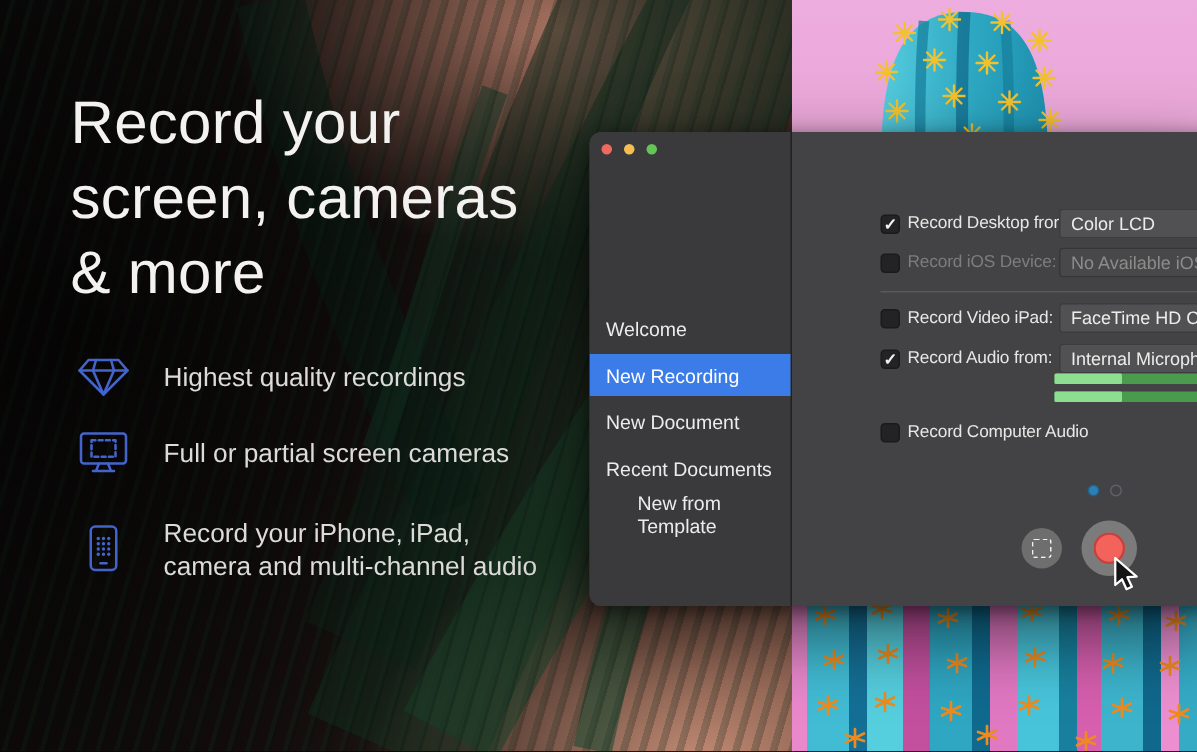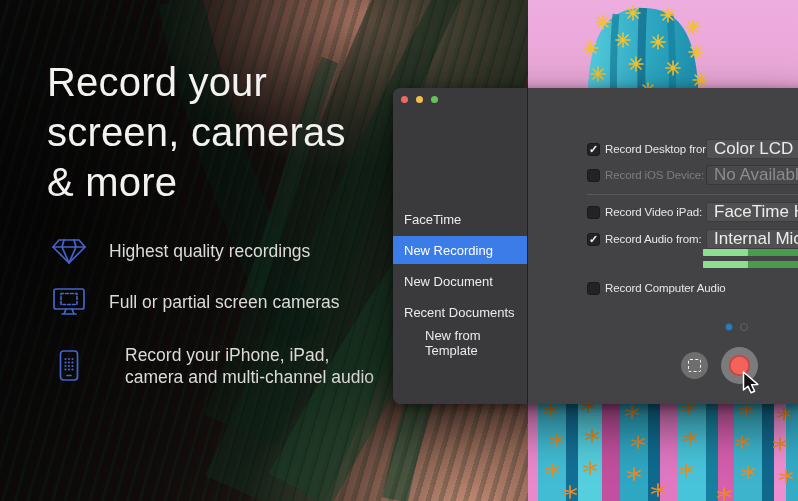--- a/index.html
+++ b/index.html
@@ -57,21 +57,21 @@
   .form-row{position:absolute;left:59px;right:-30px;height:20px;display:flex;align-items:center;}
   .checkbox{width:13px;height:13px;flex:0 0 13px;margin-right:5px;border-radius:3px;
     background:#232325;border:1px solid #1a1a1b;position:relative;}
   .checkbox.checked::after{content:"✓";position:absolute;left:1px;top:-1px;
     font-size:11px;font-weight:bold;color:#f2f2f2;}
   .row-label{font-size:11.5px;letter-spacing:-.1px;color:#e8e7e6;white-space:nowrap;}
   .dropdown{position:absolute;left:119px;top:50%;transform:translateY(-50%);
     width:112px;height:20px;border-radius:3px;background:#515153;
     display:flex;align-items:center;padding-left:8px;
     box-shadow:inset 0 0 0 1px rgba(0,0,0,.25);}
-  .dd-text{font-size:17px;color:#ececea;white-space:nowrap;}
+  .dd-text{font-size:12px;color:#ececea;white-space:nowrap;}
   .form-row.disabled .row-label{color:#7e7d7c;}
   .form-row.disabled .dropdown{background:#48484a;}
   .form-row.disabled .dd-text{color:#8d8c8b;}
   .panel-divider{position:absolute;left:59px;right:0;top:106px;height:1px;background:#59595b;}
 
   .meter{position:absolute;left:175px;width:112px;height:7px;border-radius:1px;
     background:var(--meter-green-dark,#4a9b4e);}
   .meter .level{height:100%;border-radius:1px;background:var(--meter-green-light,#8ede92);}
 
   .dot{position:absolute;top:235px;width:8px;height:8px;border-radius:50%;
@@ -191,21 +191,21 @@
     <span class="f-icon">
       <svg width="36" height="32" viewBox="0 0 36 32">
         <rect x="3" y="3" width="30" height="20" rx="2"></rect>
         <rect x="10" y="7.5" width="16" height="11" stroke-dasharray="2.6 2.2"></rect>
         <path d="M15 23 L13 28 H23 L21 23 M11 28 H25"></path>
       </svg>
     </span>
     <span class="f-text">Full or partial screen cameras</span>
   </div>
 
-  <div class="feature" style="top:344px;gap:16px;">
+  <div class="feature" style="top:344px;">
     <span class="f-icon">
       <svg width="24" height="34" viewBox="0 0 24 34">
         <rect x="3.5" y="2" width="17" height="29" rx="3"></rect>
         <circle class="dotfill" cx="8.5" cy="10" r="1.1"></circle>
           <circle class="dotfill" cx="12" cy="10" r="1.1"></circle>
           <circle class="dotfill" cx="15.5" cy="10" r="1.1"></circle>
         <circle class="dotfill" cx="8.5" cy="13.5" r="1.1"></circle>
           <circle class="dotfill" cx="12" cy="13.5" r="1.1"></circle>
           <circle class="dotfill" cx="15.5" cy="13.5" r="1.1"></circle>
         <circle class="dotfill" cx="8.5" cy="17" r="1.1"></circle>
@@ -221,21 +221,21 @@
   </div>
 
   <div class="app-window">
 
     <div class="sidebar">
       <span class="tl close"></span>
       <span class="tl min"></span>
       <span class="tl max"></span>
 
       <div class="sb-item" style="top:117px;">
-        <span>FaceTime</span>
+        <span>Welcome</span>
       </div>
       <div class="sb-item selected" style="top:148px;">
         <span>New Recording</span>
       </div>
       <div class="sb-item" style="top:179px;">
         <span>New Document</span>
       </div>
       <div class="sb-item" style="top:210px;">
         <span>Recent Documents</span>
       </div>

